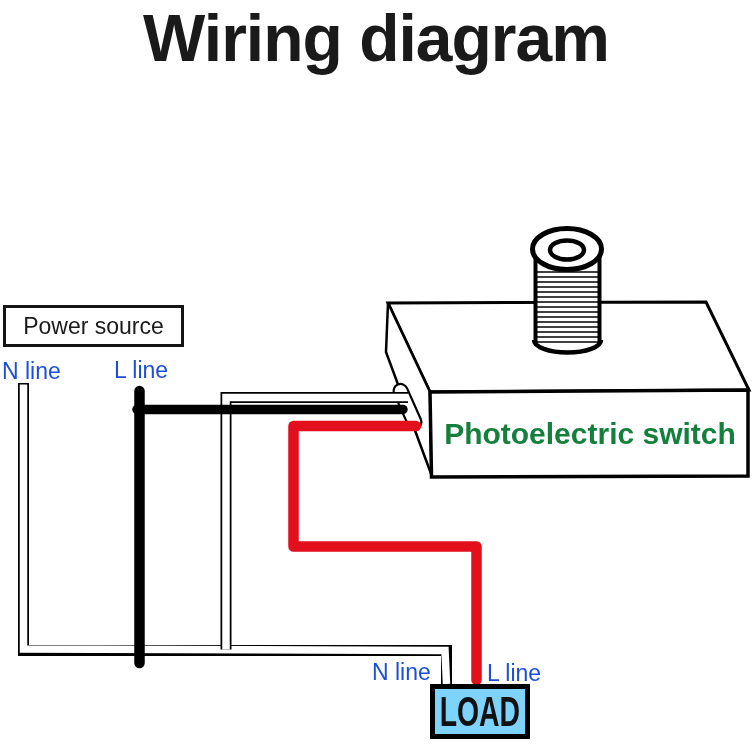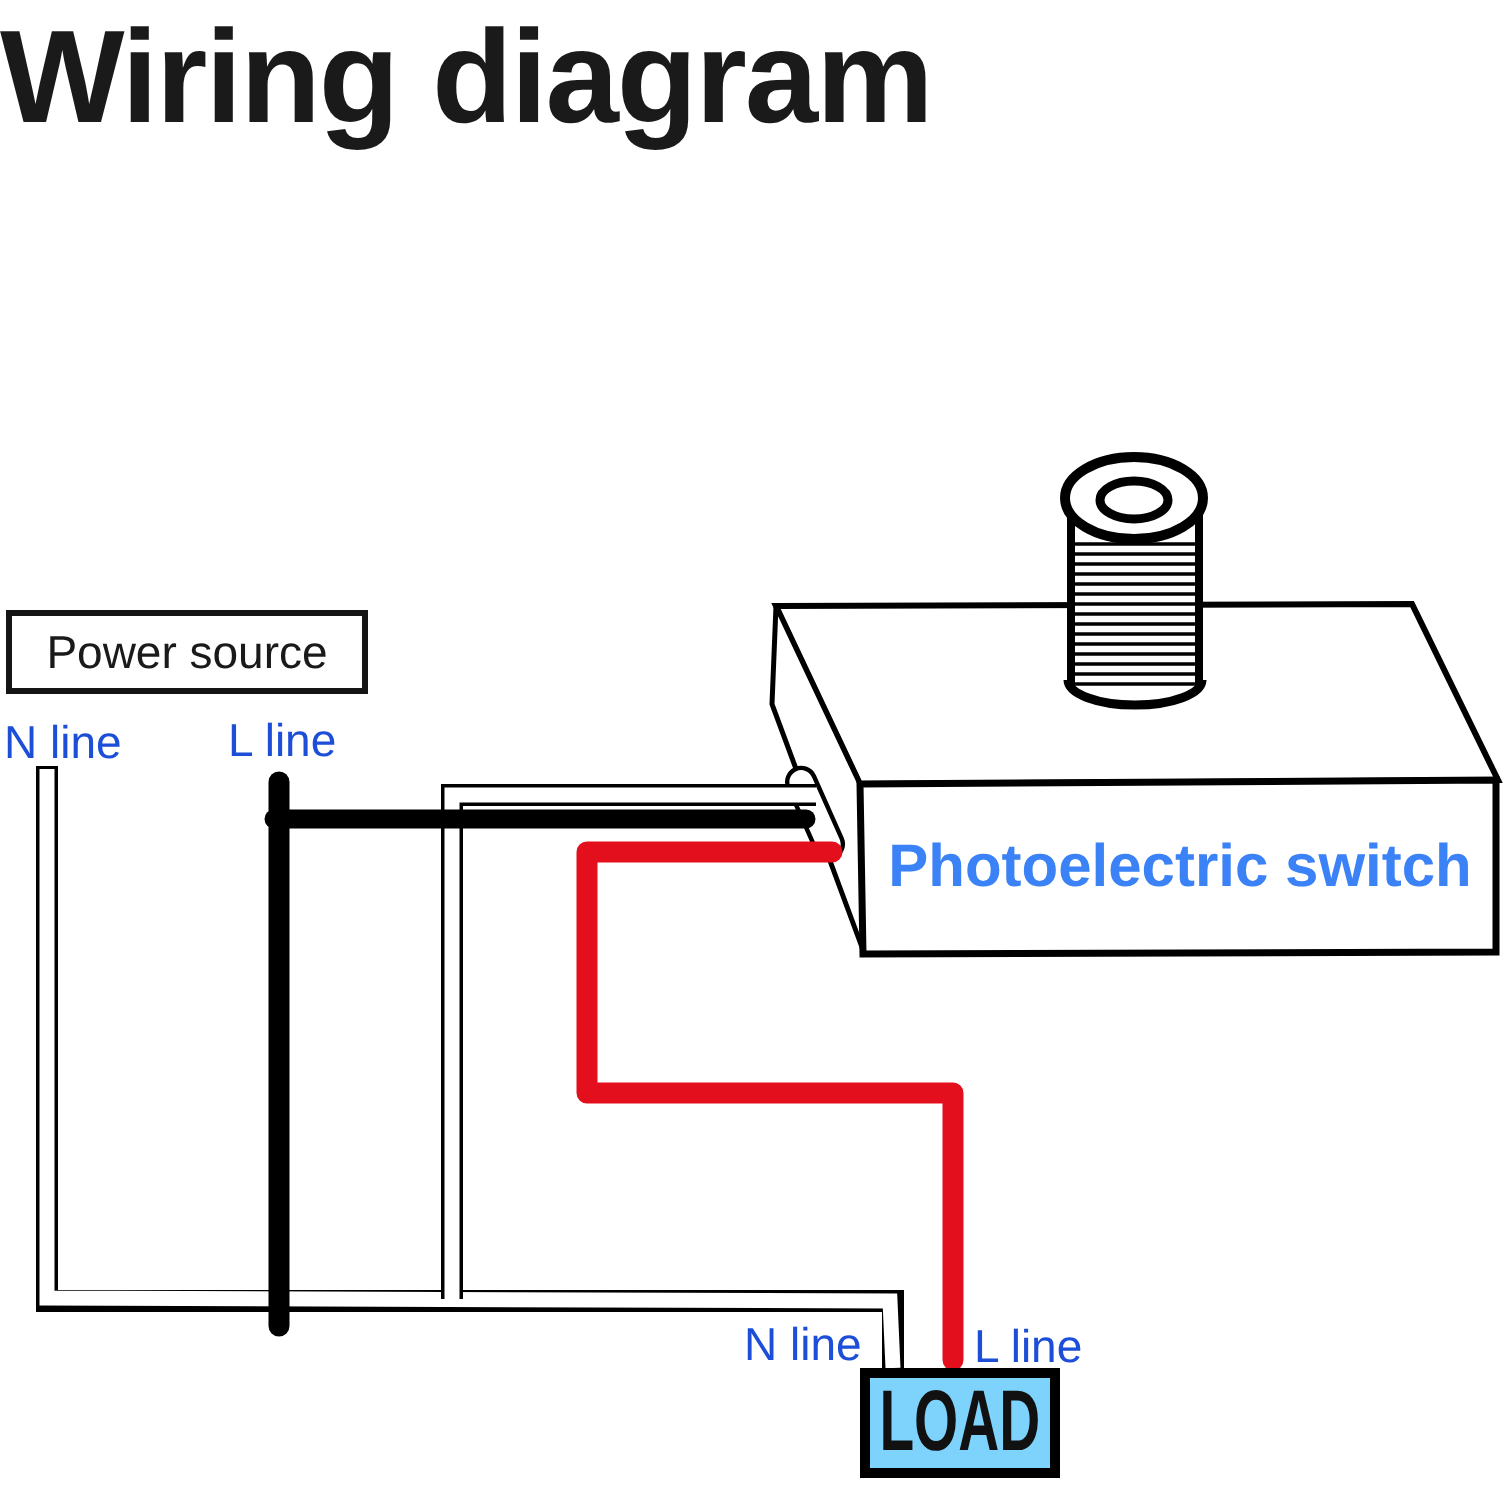--- a/index.html
+++ b/index.html
@@ -6,21 +6,21 @@
   .page{
     position:relative;
     width:752px;height:752px;
     background:#fff;
     overflow:hidden;
     font-family:"Liberation Sans", sans-serif;
   }
   .title{
     position:absolute;
     left:0;right:0;top:2px;
-    text-align:left;
+    text-align:center;
     font-size:66px;
     font-weight:700;
     letter-spacing:-1px;
     color:#1a1a1a;
     line-height:1.12;
   }
   .diagram-svg{position:absolute;left:0;top:0;}
   .boxlabel{
     position:absolute;
     display:flex;align-items:center;justify-content:center;
@@ -38,21 +38,21 @@
     color:#1d4ed8;
     white-space:nowrap;
   }
   .lbl-n-top{left:2px;top:358px;}
   .lbl-l-top{left:114px;top:357px;}
   .lbl-n-bottom{left:372px;top:659px;}
   .lbl-l-bottom{left:487px;top:660px;}
   .switch-label{
     left:434px;top:392px;width:312px;height:84px;
     font-size:30px;font-weight:700;
-    color:#3b82f6;
+    color:#15803d;
   }
   .load-box{
     left:430px;top:684px;width:100px;height:55px;
     border:5px solid #000;background:#7dd3fc;
   }
   .load-text{
     font-size:43px;
     font-weight:700;
     color:#111;
     transform:scale(0.66,1);

